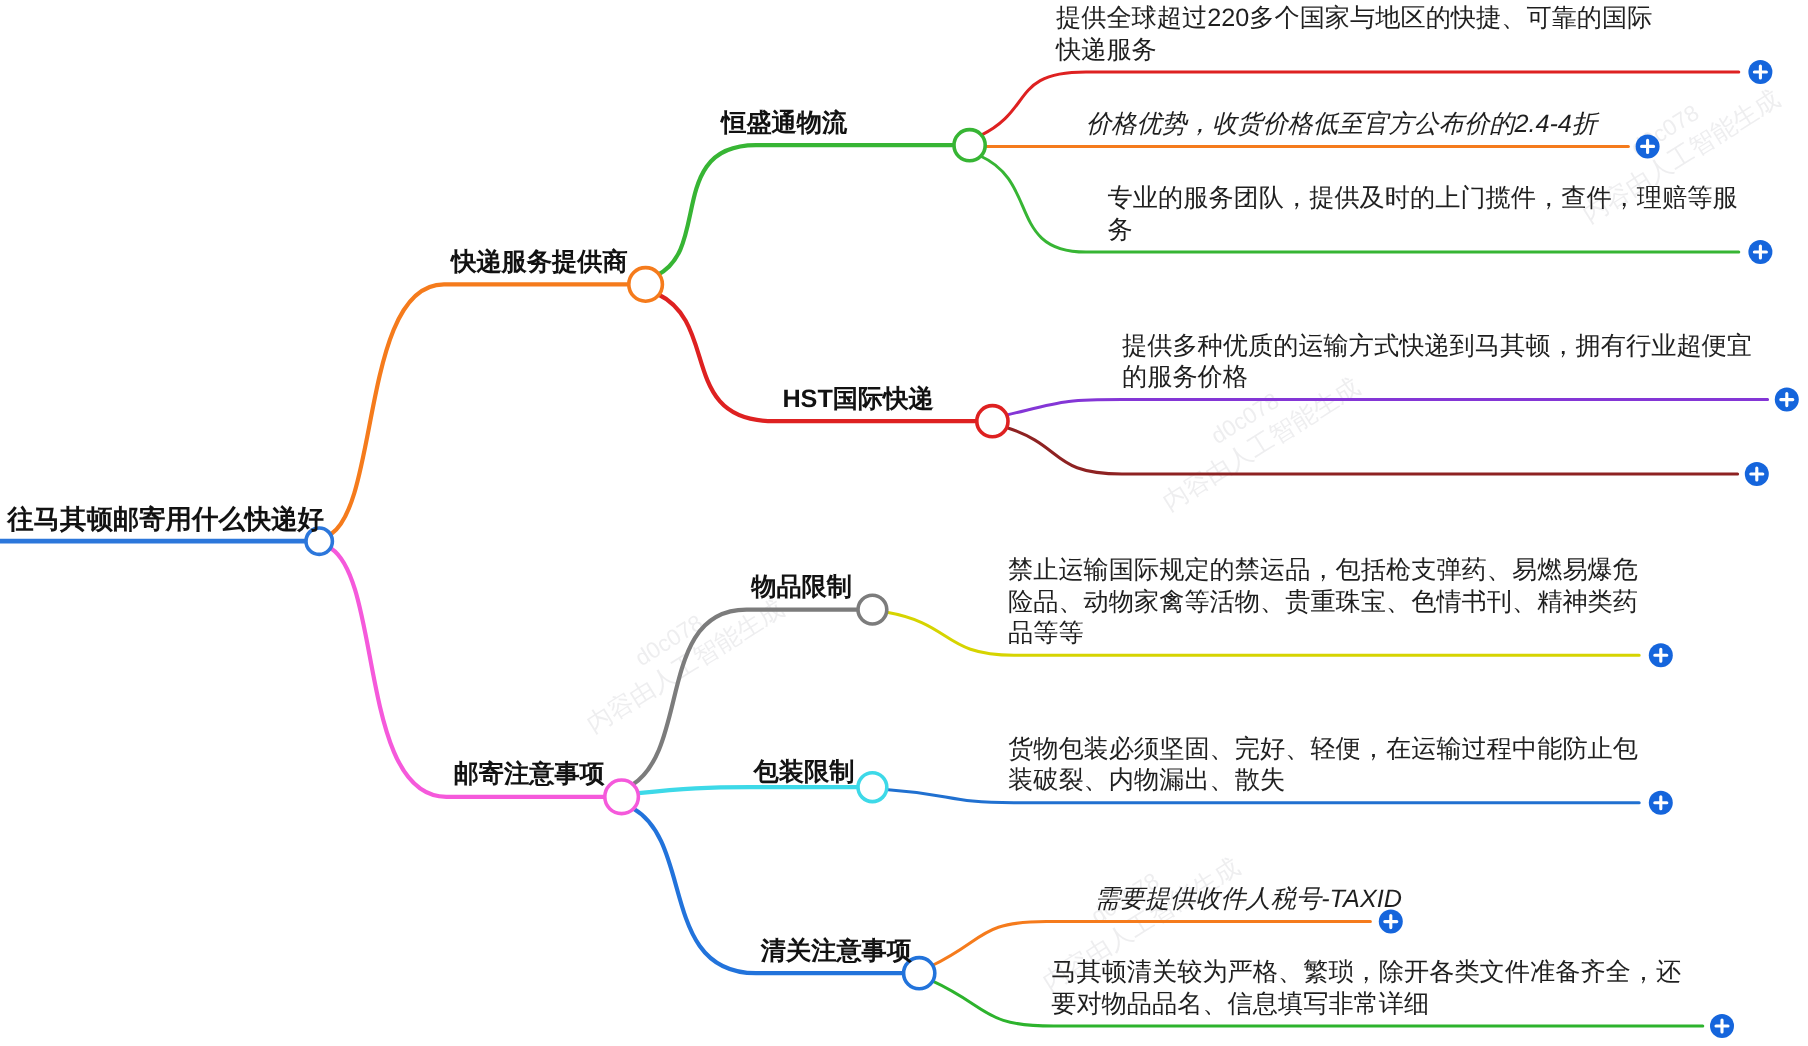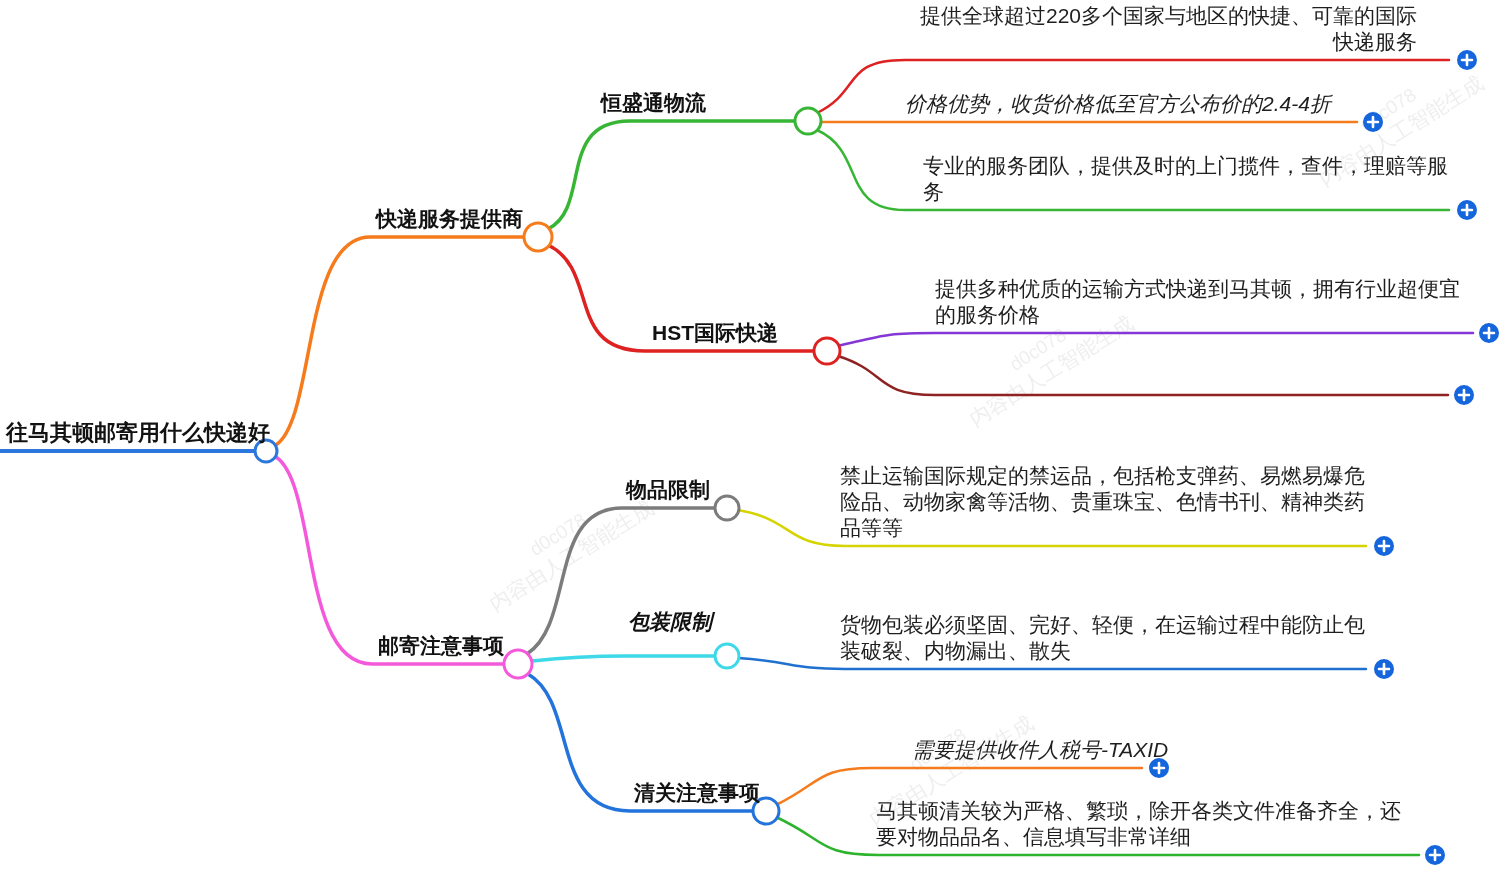--- a/index.html
+++ b/index.html
@@ -120,24 +120,24 @@
         </g>
     </g>
   </svg>
 
   <div class="node-label" style="left:6px;bottom:427px;font-size:22px;">往马其顿邮寄用什么快递好</div>
   <div class="node-label" style="left:376px;bottom:641px;">快递服务提供商</div>
   <div class="node-label" style="left:601px;bottom:757px;">恒盛通物流</div>
   <div class="node-label" style="left:652px;bottom:527px;">HST国际快递</div>
   <div class="node-label" style="left:378px;bottom:214px;margin-top:24px;">邮寄注意事项</div>
   <div class="node-label" style="left:626px;bottom:370px;">物品限制</div>
-  <div class="node-label" style="left:628px;bottom:238px;font-style:italic;">包装限制</div>
+  <div class="node-label" style="left:628px;bottom:216px;">包装限制</div>
   <div class="node-label" style="left:634px;bottom:67px;">清关注意事项</div>
 
-  <div class="leaf-text" style="left:905px;bottom:817px;width:512px;text-align:right;">提供全球超过220多个国家与地区的快捷、可靠的国际快递服务</div>
+  <div class="leaf-text" style="left:880px;bottom:817px;width:512px;">提供全球超过220多个国家与地区的快捷、可靠的国际快递服务</div>
   <div class="leaf-text nowrap" style="left:905px;bottom:755px;">价格优势，收货价格低至官方公布价的2.4-4折</div>
   <div class="leaf-text" style="left:905px;bottom:667px;width:532px;margin-left:18px;">专业的服务团队，提供及时的上门揽件，查件，理赔等服务</div>
   <div class="leaf-text" style="left:935px;bottom:544px;width:532px;">提供多种优质的运输方式快递到马其顿，拥有行业超便宜的服务价格</div>
   <div class="leaf-text" style="left:840px;bottom:331px;width:532px;">禁止运输国际规定的禁运品，包括枪支弹药、易燃易爆危险品、动物家禽等活物、贵重珠宝、色情书刊、精神类药品等等</div>
   <div class="leaf-text" style="left:840px;bottom:208px;width:532px;">货物包装必须坚固、完好、轻便，在运输过程中能防止包装破裂、内物漏出、散失</div>
   <div class="leaf-text nowrap" style="left:876px;bottom:109px;margin-left:36px;">需要提供收件人税号-TAXID</div>
   <div class="leaf-text" style="left:876px;bottom:22px;width:532px;">马其顿清关较为严格、繁琐，除开各类文件准备齐全，还要对物品品名、信息填写非常详细</div>
 
 </div>
 

